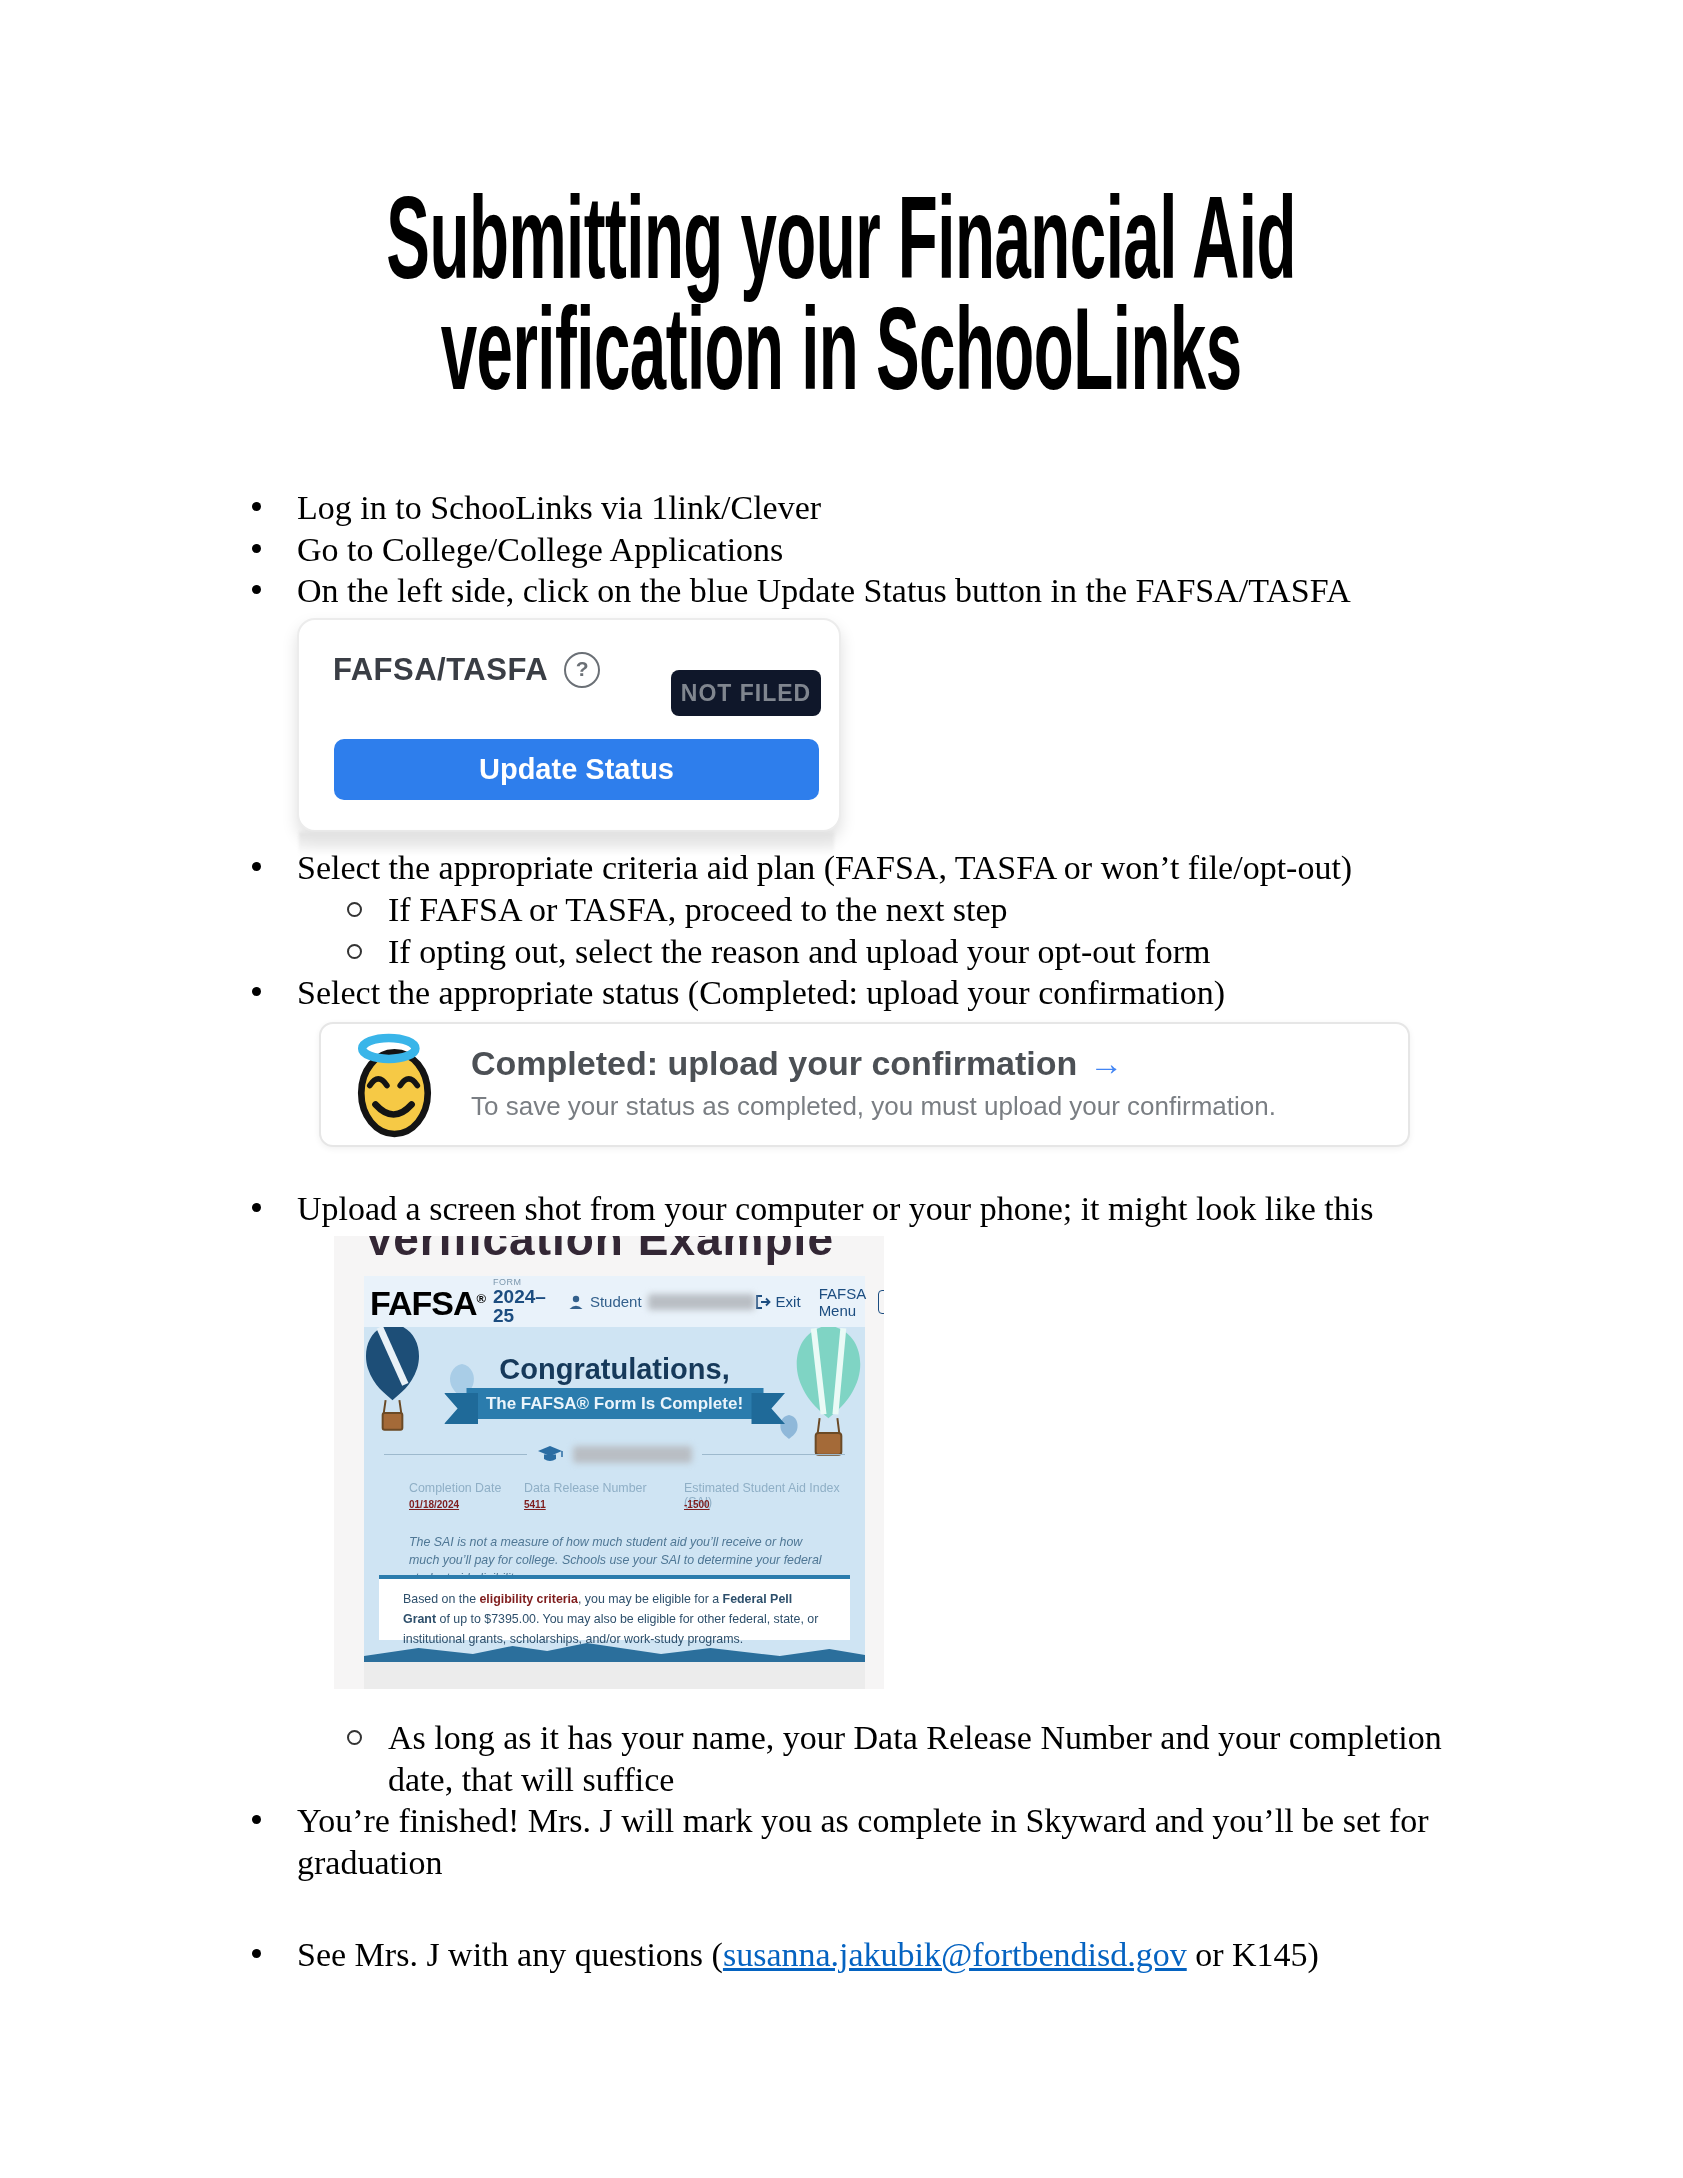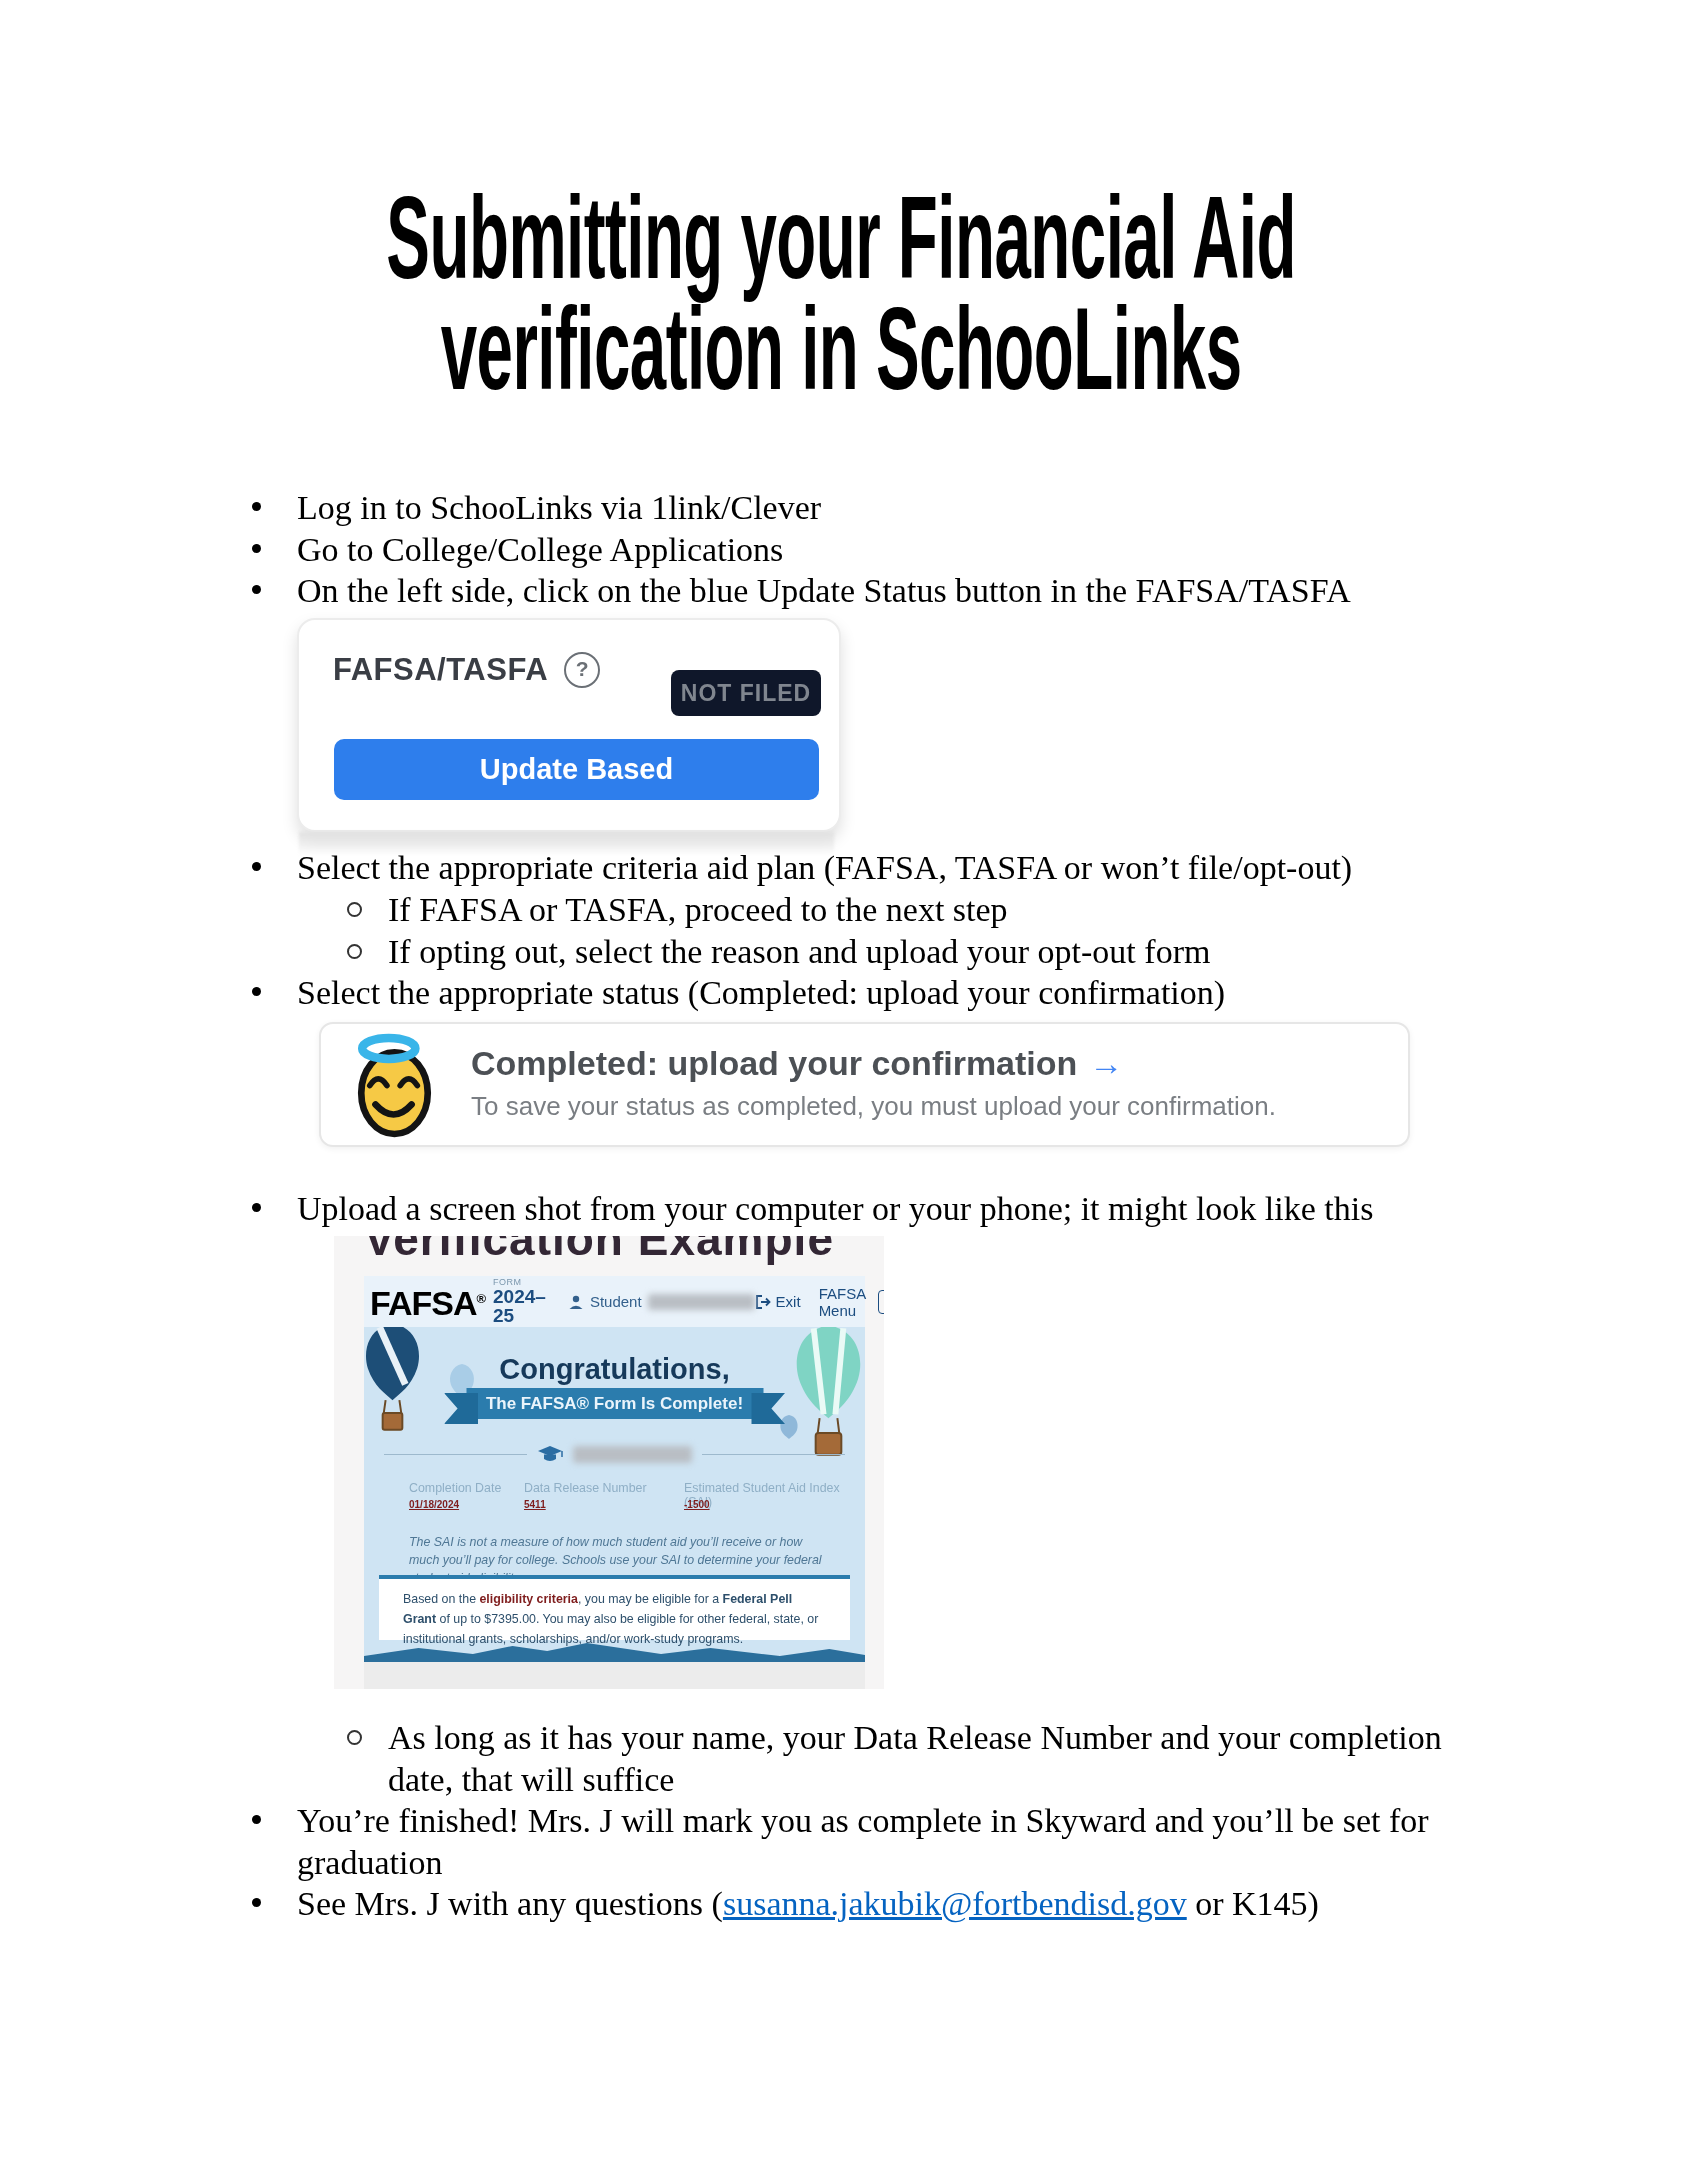--- a/index.html
+++ b/index.html
@@ -101,21 +101,21 @@
     <span class="dot"></span>
     <span>On the left side, click on the blue Update Status button in the FAFSA/TASFA section</span>
   </div>
 
   <div class="fafsa-card">
     <div class="fafsa-head">
       <span class="hd">FAFSA/TASFA</span>
       <span class="help">?</span>
     </div>
     <div class="badge">NOT FILED</div>
-    <div class="upd-btn">Update Based</div>
+    <div class="upd-btn">Update Status</div>
   </div>
   <div class="shot-fade"></div>
 
   <div class="li" style="top:847px">
     <span class="dot"></span>
     <span>Select the appropriate criteria aid plan (FAFSA, TASFA or won’t file/opt-out)</span>
   </div>
   <div class="li2" style="top:889px">
     <span class="circ"></span>
     <span>If FAFSA or TASFA, proceed to the next step</span>
@@ -242,19 +242,19 @@
   </div>
 
   <div class="li2" style="top:1717px">
     <span class="circ"></span>
     <span>As long as it has your name, your Data Release Number and your completion date, that will suffice</span>
   </div>
   <div class="li" style="top:1800px">
     <span class="dot"></span>
     <span>You’re finished! Mrs. J will mark you as complete in Skyward and you’ll be set for graduation</span>
   </div>
-  <div class="li" style="top:1883px">
+  <div class="li" style="top:1934px">
     <span class="dot"></span>
     <span>See Mrs. J with any questions (</span><a class="email" href="#">susanna.jakubik@fortbendisd.gov</a><span> or K145)</span>
   </div>
 
 </div>
 
 
 </body></html>

